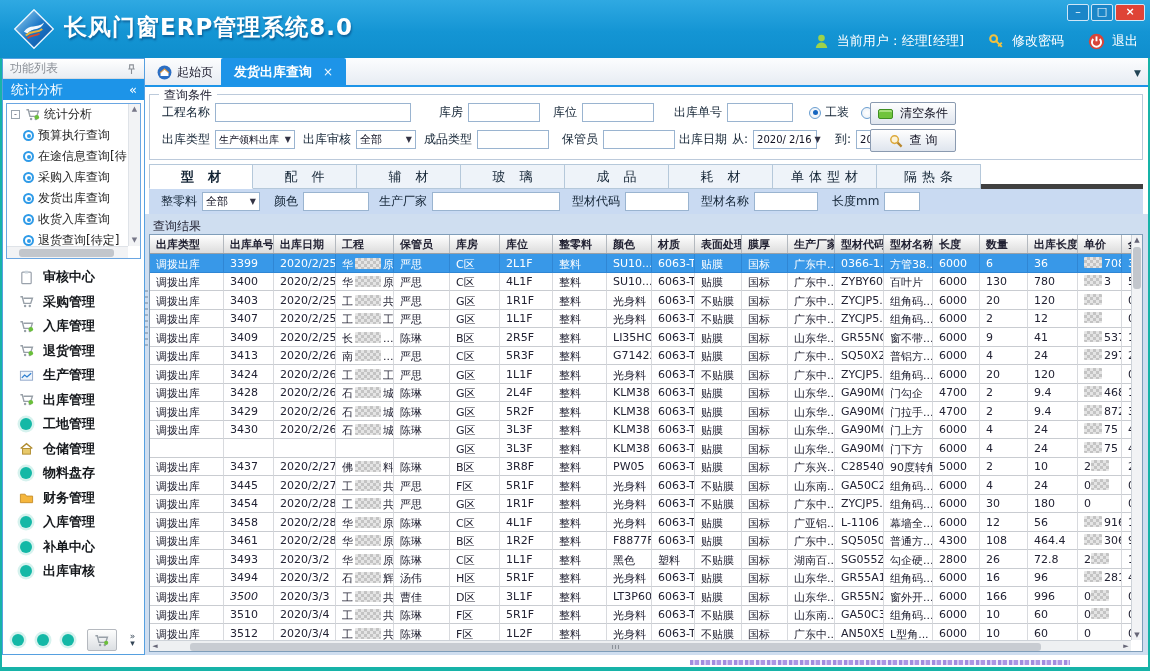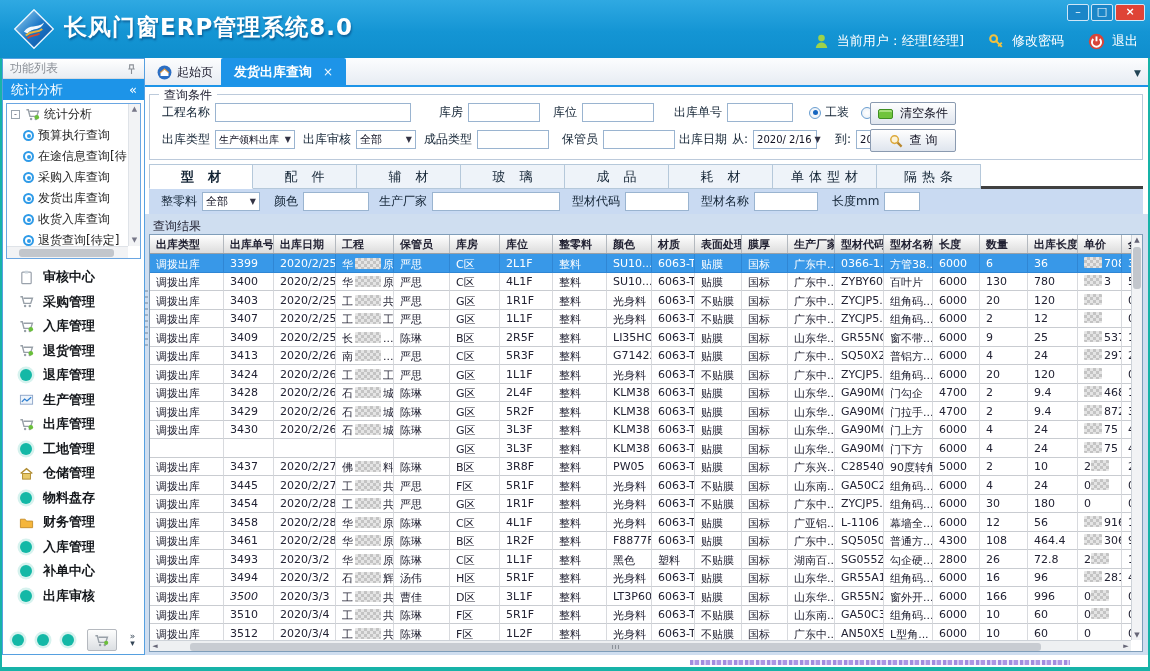--- a/index.html
+++ b/index.html
@@ -101,21 +101,21 @@
     border-radius:50%;background:#1565c0;}
   .qbtn{position:absolute;left:720px;width:86px;height:23px;display:flex;align-items:center;
     gap:7px;justify-content:center;font-size:12px;color:#112;
     background:linear-gradient(#fefefe,#dfe5ee);border:1px solid #8a9ab0;border-radius:2px;}
   .qbtn.b1{top:7px;}
   .qbtn.b2{top:34px;}
   .eraser{width:15px;height:10px;background:#6fc43c;border:1px solid #3f8f22;border-radius:2px;
     box-shadow:inset 0 2px 0 #a6e07e;}
   
   .mtabs{position:absolute;top:106px;left:4px;right:5px;height:25px;background:#fff;
-    border-bottom:3px solid #404040;display:flex;}
+    border-bottom:5px solid #404040;display:flex;}
   .mtab{width:104px;height:25px;border:1px solid #b5c8da;border-left:none;display:flex;
     align-items:center;justify-content:center;font-size:13px;color:#123;background:#eef3f9;}
   .mtab:first-child{border-left:1px solid #b5c8da;}
   .mtab.active{background:#fff;border-bottom-color:#fff;font-weight:bold;}
   
   .subfilter{position:absolute;top:131px;left:4px;right:5px;height:25px;
     background:var(--panel-blue,#c9daf2);display:flex;align-items:center;font-size:12px;
     color:#123;padding-left:12px;white-space:nowrap;}
   .sf{margin-right:5px;}
   
@@ -300,26 +300,20 @@
               <path d="M1.5 3h2l1.8 7h7.2l1.8-5.5H5" fill="none" stroke="#98a0a8" stroke-width="1.5"></path>
               <circle cx="6.5" cy="12.8" r="1.3" fill="#98a0a8"></circle>
               <circle cx="11.5" cy="12.8" r="1.3" fill="#98a0a8"></circle>
               <circle cx="12.6" cy="10.8" r="2.4" fill="#6abf3a"></circle>
             </svg>
           </span>
           <span>退货管理</span>
         </div>
         <div class="menuitem">
           <span class="icw">
-            <span class="dotted"></span>
-          </span>
-          <span>退库管理</span>
-        </div>
-        <div class="menuitem">
-          <span class="icw">
             <svg viewBox="0 0 16 16">
               <rect x="1.5" y="3.5" width="13" height="9.5" fill="#eef4fb" stroke="#8fa6c8"></rect>
               <path d="M3 10.5l3-3 2.5 2L13 5.5" fill="none" stroke="#2f7fd0" stroke-width="1.4"></path>
             </svg>
           </span>
           <span>生产管理</span>
         </div>
         <div class="menuitem">
           <span class="icw">
             <svg viewBox="0 0 16 16">
@@ -648,21 +642,21 @@
             <div class="gcell" style="flex: 0 0 54px; width: 54px;">整料</div>
             <div class="gcell" style="flex: 0 0 45px; width: 45px;">LI35HO</div>
             <div class="gcell" style="flex: 0 0 43px; width: 43px;">6063-T5</div>
             <div class="gcell" style="flex: 0 0 47px; width: 47px;">贴膜</div>
             <div class="gcell" style="flex: 0 0 46px; width: 46px;">国标</div>
             <div class="gcell" style="flex: 0 0 47px; width: 47px;">山东华...</div>
             <div class="gcell" style="flex: 0 0 49px; width: 49px;">GR55NO2</div>
             <div class="gcell" style="flex: 0 0 49px; width: 49px;">窗不带...</div>
             <div class="gcell" style="flex: 0 0 47px; width: 47px;">6000</div>
             <div class="gcell" style="flex: 0 0 48px; width: 48px;">9</div>
-            <div class="gcell" style="flex: 0 0 50px; width: 50px;">25</div>
+            <div class="gcell" style="flex: 0 0 50px; width: 50px;">41</div>
             <div class="gcell" style="flex: 0 0 44px; width: 44px;"><span class="mosaic mzu"></span>537</div>
             <div class="gcell" style="flex: 0 0 40px; width: 40px;">106</div>
           </div>
           <div class="grow">
             <div class="gcell" style="flex: 0 0 74px; width: 74px;">调拨出库</div>
             <div class="gcell" style="flex: 0 0 50px; width: 50px;">3413</div>
             <div class="gcell" style="flex: 0 0 62px; width: 62px;">2020/2/26</div>
             <div class="gcell" style="flex: 0 0 58px; width: 58px;">南<span class="mosaic mzp"></span>...</div>
             <div class="gcell" style="flex: 0 0 56px; width: 56px;">严思</div>
             <div class="gcell" style="flex: 0 0 50px; width: 50px;">C区</div>

